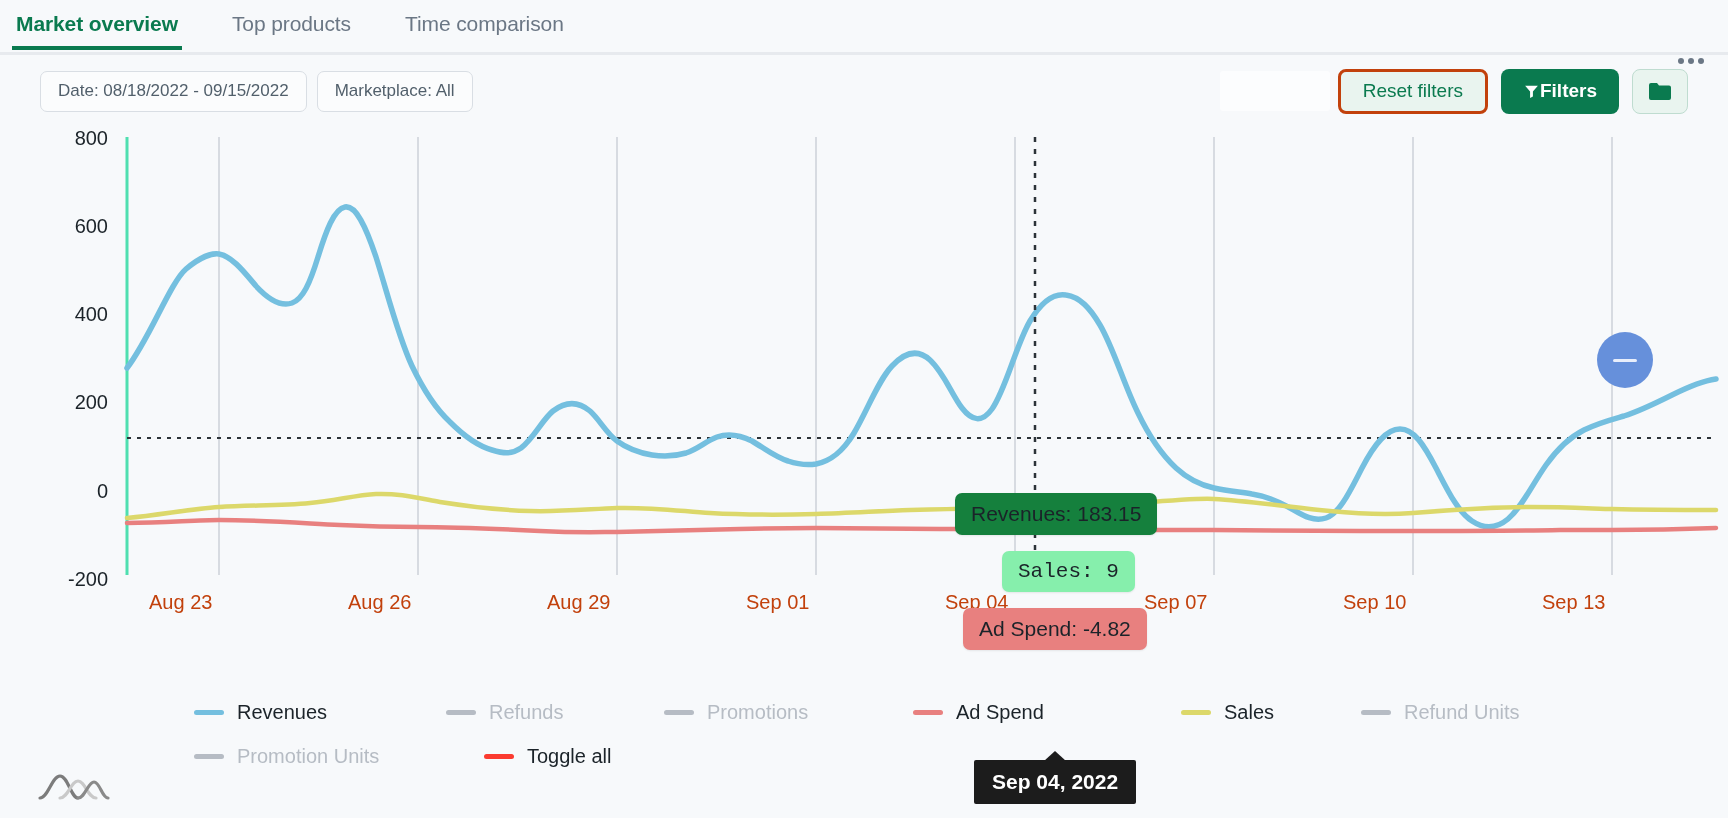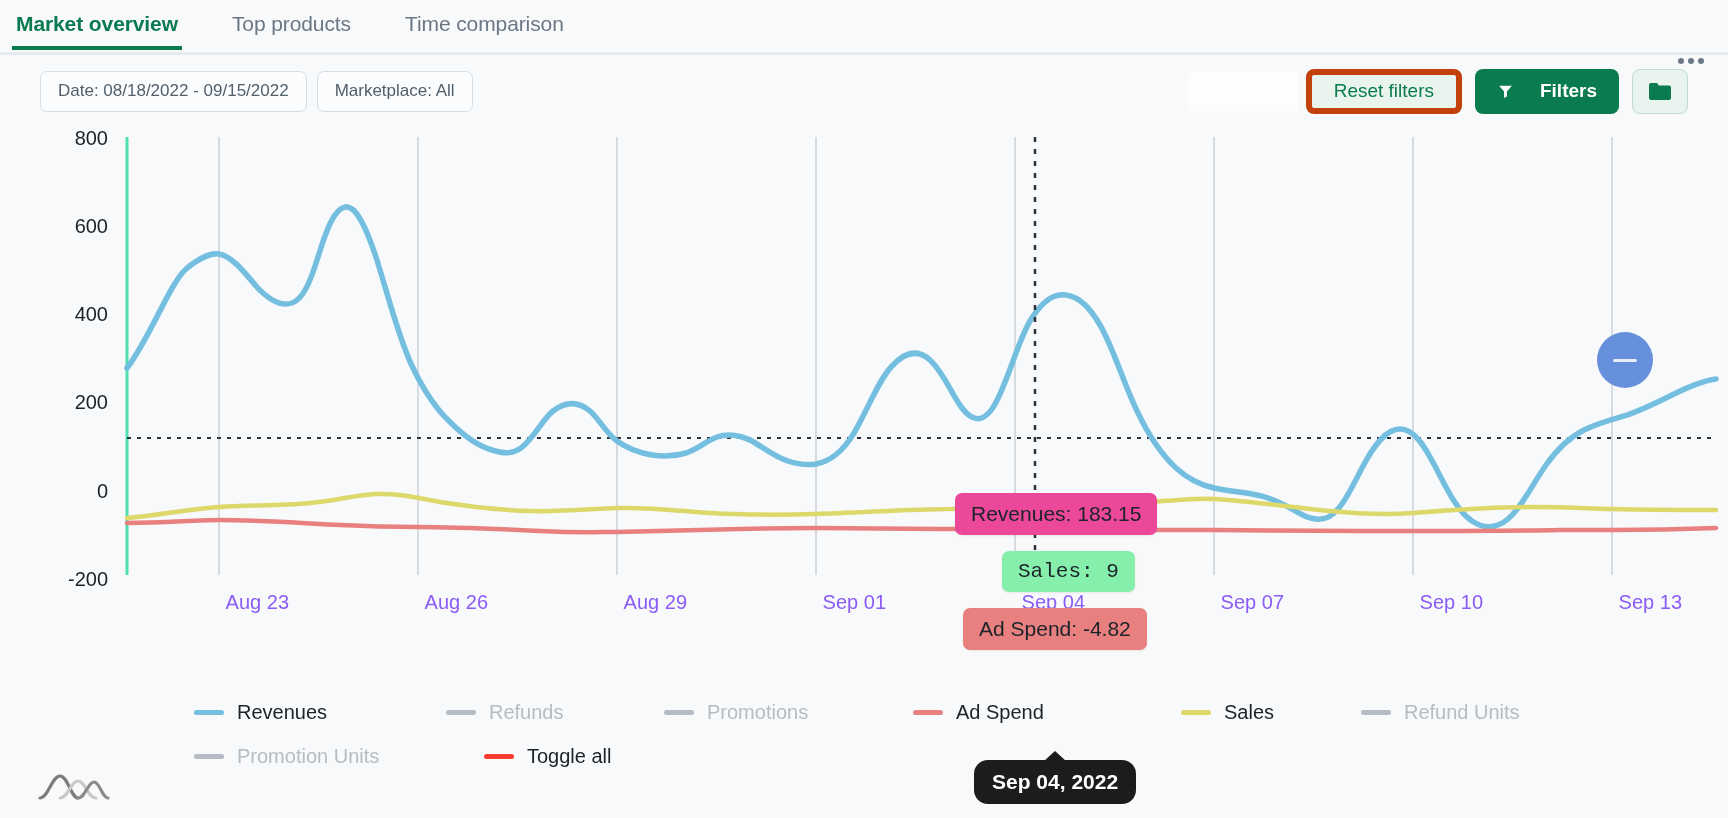--- a/index.html
+++ b/index.html
@@ -67,31 +67,31 @@
   }
   .spacer { flex:1; }
   .ghost-block {
     width:110px; height:40px; background:#ffffff; opacity:.65;
     margin-right:8px; border-radius:3px;
   }
   .btn-reset {
     height:45px;
     display:flex; align-items:center;
     padding:0 22px;
-    border:6px solid #c2410c;
+    border:3px solid #c2410c;
     border-radius:8px;
     background:#e9f4ef;
     color:#0a7a4f;
     font-size:19px;
     cursor:pointer;
     white-space:nowrap;
   }
   .btn-filters {
     height:45px;
-    display:flex; align-items:center; gap:26px;
+    display:flex; align-items:center; gap:0;
     padding:0 22px;
     border-radius:8px;
     background:#0a7a4f;
     color:#ffffff;
     font-size:19px; font-weight:bold;
     margin-left:13px;
     cursor:pointer;
     white-space:nowrap;
   }
   .btn-folder {
@@ -120,22 +120,22 @@
   .chart-svg { position:absolute; left:0; top:0; }
 
   .ylab {
     position:absolute;
     right:0; width:70px;
     text-align:right;
     font-size:20px; color:#1b2329;
   }
   .xlab {
     position:absolute;
-    width:140px; text-align:right;
-    font-size:20px; color:#8b5cf6;
+    width:140px; text-align:left;
+    font-size:20px; color:#c2410c;
   }
 
   .zoom-out-btn {
     position:absolute;
     width:56px; height:56px; border-radius:50%;
     background:#6690db;
     display:flex; align-items:center; justify-content:center;
     cursor:pointer;
   }
   .zoom-out-btn span {
@@ -145,28 +145,28 @@
   
   .tt {
     position:absolute;
     border-radius:7px;
     padding:9px 16px;
     font-size:21px;
     color:#1b2329;
     white-space:nowrap;
     box-shadow:0 1px 2px rgba(0,0,0,.08);
   }
-  .tt-rev { background:#ec4899; }
+  .tt-rev { background:#15803d; }
   .tt-sales { background:#86efac;font-family:Liberation Mono, monospace; }
   .tt-ad { background:#e8807f; }
   .tt-date {
     position:absolute;
     background:#1c1c1c;
     color:#ffffff;
-    border-radius:14px;
+    border-radius:2px;
     padding:10px 18px;
     font-size:21px; font-weight:bold;
     white-space:nowrap;
   }
   .tt-date:before {
     content:"";
     position:absolute; left:50%; top:-9px; transform:translateX(-50%);
     border-left:11px solid transparent;
     border-right:11px solid transparent;
     border-bottom:10px solid #1c1c1c;

